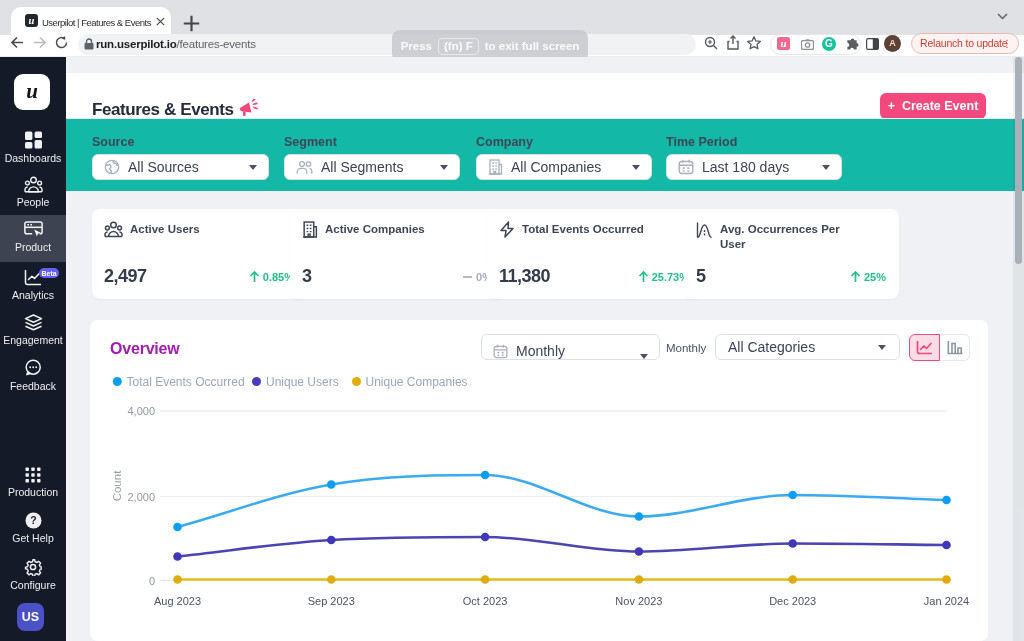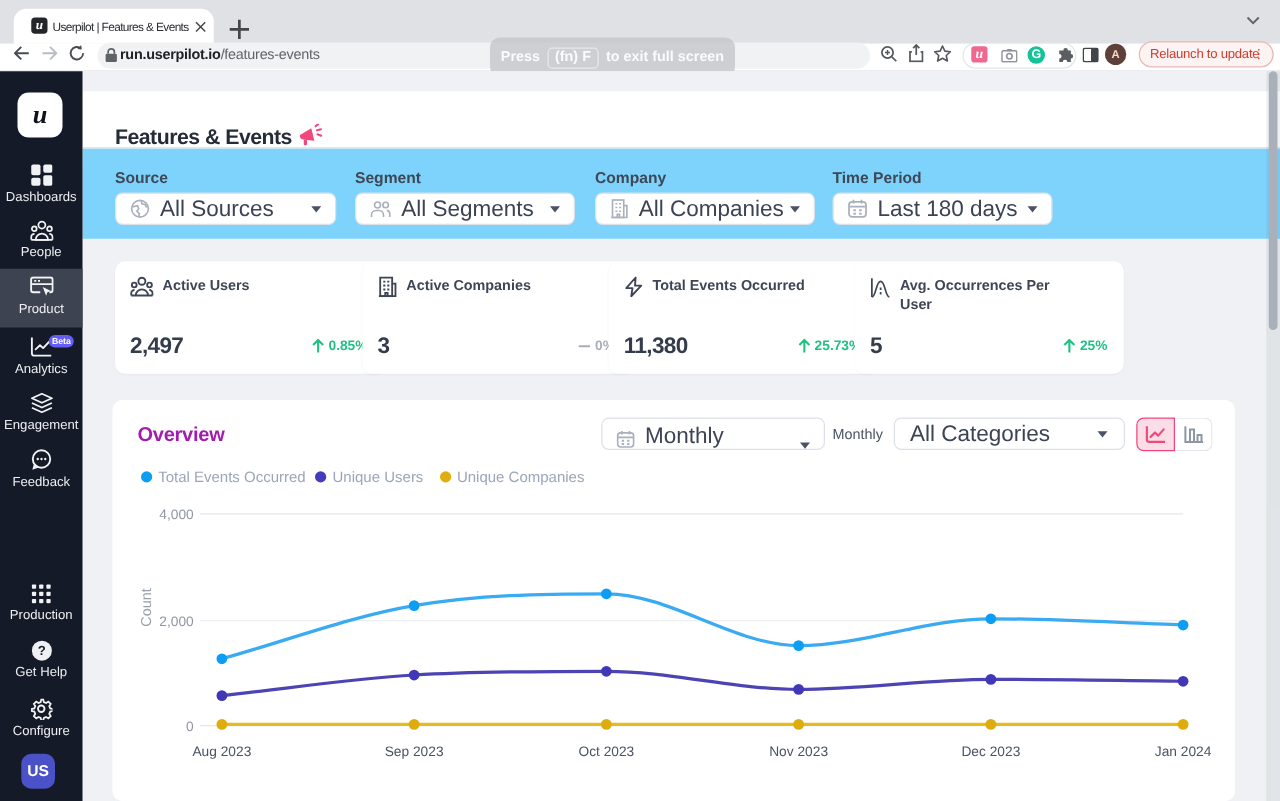--- a/index.html
+++ b/index.html
@@ -30,23 +30,23 @@
 .snav{position:absolute;left:0;width:66px;text-align:center;font-size:10.5px;color:#edeef1;}
 .snav svg{display:block;margin:0 auto 3px auto;}
 #logo{position:absolute;left:14px;top:17px;width:36px;height:36px;background:#fff;border-radius:9px;color:#10131c;font-family:"Liberation Serif",serif;font-style:italic;font-weight:700;font-size:21px;text-align:center;line-height:34px;}
 #sel{position:absolute;left:0;top:158px;width:66px;height:47px;background:#3d4350;}
 #beta{position:absolute;left:39px;top:211px;background:#655ef6;color:#fff;font-size:7px;font-weight:700;padding:1.5px 2.5px;border-radius:6.5px;letter-spacing:0;}
 #usb{position:absolute;left:17px;top:546px;width:27px;height:28px;background:#4b51c6;border-radius:8px;color:#fff;font-weight:700;font-size:12.5px;text-align:center;line-height:28px;}
 #main{position:absolute;left:66px;top:0;width:958px;height:584px;background:#eff1f4;}
 #hdr{position:absolute;left:0;top:16px;width:958px;height:61px;background:#fff;}
 #hdr h1{position:absolute;left:26px;top:26px;font-size:17px;color:#252b38;letter-spacing:-0.4px;}
 #createbtn{position:absolute;left:814px;top:20px;width:106px;height:26px;background:#f4497e;border-radius:6px;color:#fff;font-size:12.5px;font-weight:700;text-align:center;line-height:26px;}
-#filters{position:absolute;left:0;top:61px;width:958px;height:73px;background:#7dd3fc;border-top:1px solid #e9ebee;}
+#filters{position:absolute;left:0;top:61px;width:958px;height:73px;background:#14b8a6;border-top:1px solid #e9ebee;}
 .flabel{position:absolute;top:16px;font-size:12.5px;font-weight:700;color:#3f4756;}
-.fsel{position:absolute;top:35px;height:26px;border:1px solid #dce0e9;border-radius:6px;background:#fff;display:flex;align-items:center;font-size:18px;color:#3b4354;}
+.fsel{position:absolute;top:35px;height:26px;border:1px solid #dce0e9;border-radius:6px;background:#fff;display:flex;align-items:center;font-size:14px;color:#3b4354;}
 .fsel .ic{margin-left:11px;margin-right:8px;display:flex;}
 .fsel .car{position:absolute;right:11px;width:0;height:0;border-left:4.5px solid transparent;border-right:4.5px solid transparent;border-top:5.5px solid #4a5264;}
 
 .card{position:absolute;top:152px;width:215px;height:90px;background:#fff;border-radius:8px;box-shadow:0 1px 2px rgba(30,40,60,0.04);}
 .card .ch{position:absolute;left:12px;top:13px;display:flex;gap:7px;color:#3e4656;font-size:11.5px;font-weight:700;line-height:14.5px;}
 .card .ch svg{flex:0 0 auto;margin-top:-1px;}
 .card .val{position:absolute;left:12px;top:57px;font-size:18px;letter-spacing:-0.5px;font-weight:700;color:#343b4a;}
 .card .delta{position:absolute;right:13px;top:62px;font-size:11px;font-weight:700;color:#21c186;display:flex;align-items:center;gap:3px;}
 .card .delta.gray{color:#a7aeb9;}
 
@@ -136,20 +136,21 @@
   <div id="app">
     <div id="main">
       <div id="hdr">
         <h1>Features &amp; Events <svg width="20" height="19" viewBox="0 0 20 19" style="vertical-align:-3px">
               <g fill="#f2477d">
                 <path d="M2,9 L11,3.5 L13.5,13.5 L4.5,12.5 a3,3 0 0 1 -2.5,-3.5 Z"></path>
                 <rect x="5" y="12.6" width="2.6" height="4.5" rx="1"></rect>
                 <path d="M14.5,2 L16.5,0.3 M15.6,5.2 L18.8,4.4 M16,8.4 L19,9.6" stroke="#f2477d" stroke-width="1.6" stroke-linecap="round"></path>
               </g>
             </svg></h1>
+        <div id="createbtn">+&nbsp; Create Event</div>
       </div>
       <div id="filters">
         <div class="flabel" style="left:26px">Source</div>
         <div class="fsel" style="left:26px;width:177px"><span class="ic">
           <svg width="16" height="16" viewBox="0 0 16 16" fill="none" stroke="#a9b0bc" stroke-width="1.3">
                 <circle cx="8" cy="8" r="6.7"></circle>
                 <path d="M2,6.5 L6,5.5 L7,8 L5.5,10 L7.5,12 L7,14.5 M9,1.5 L9.5,4 L12,4.5 L13,6.5 L14.6,6"></path>
               </svg>
             </span>All Sources<span class="car"></span></div>
         <div class="flabel" style="left:218px">Segment</div>

